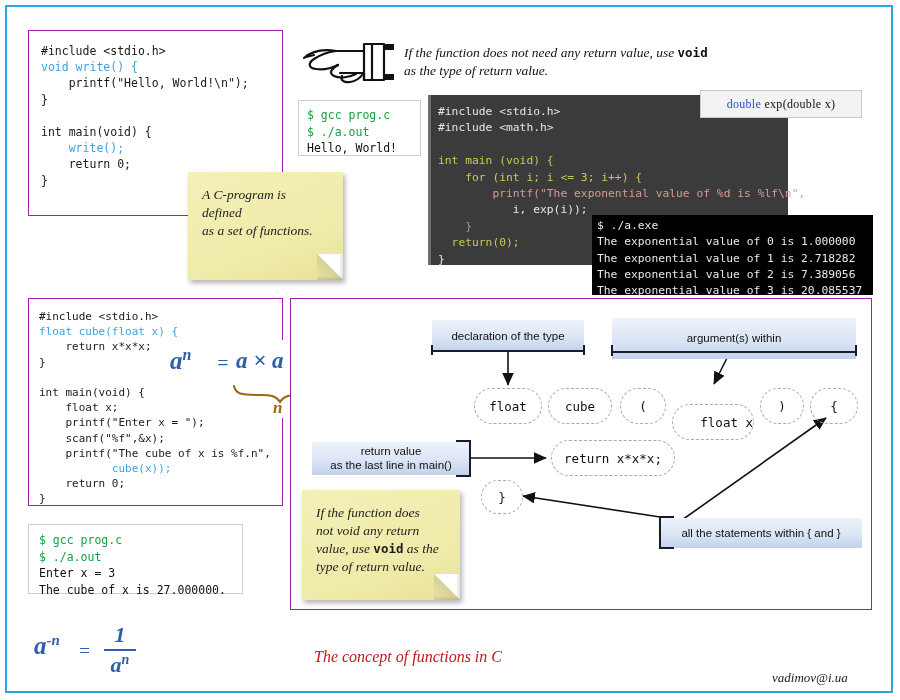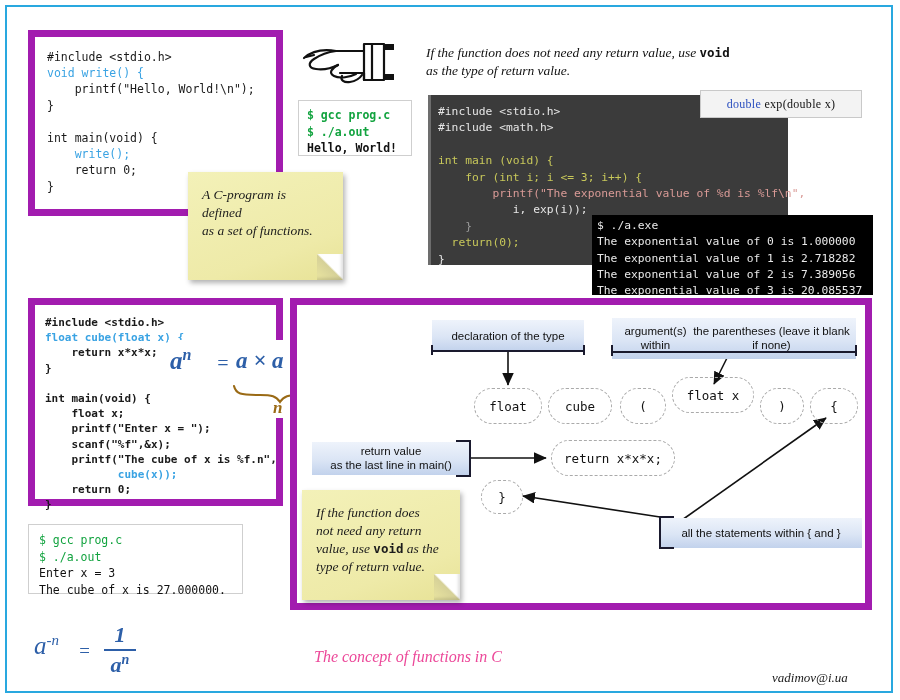--- a/index.html
+++ b/index.html
@@ -25,21 +25,21 @@
     width: 888px; height: 688px;
     border: 2px solid #29a8df;
     box-sizing: border-box;
     pointer-events: none;
   }
 
   
   .panel {
     position: absolute;
     background: #ffffff;
-    border: 7px solid #a21caf;
+    border: 1px solid #a21caf;
     box-sizing: border-box;
   }
   .code {
     font-family: "DejaVu Sans Mono", monospace;
     font-size: 11.5px;
     line-height: 16.2px;
     white-space: pre;
     color: #1a1a1a;
   }
   .kw-blue { color: #3aa3e3; }
@@ -181,21 +181,21 @@
     font-style: italic;
     background: transparent;
   }
 
   
   .footer-title {
     position: absolute;
     font-family: "Liberation Serif", serif;
     font-style: italic;
     font-size: 16px;
-    color: #ec4899;
+    color: #b91c1c;
   }
   .footer-mail {
     position: absolute;
     font-family: "Liberation Serif", serif;
     font-style: italic;
     font-size: 13px;
     color: #1a1a1a;
   }
 
   svg.ov { position:absolute; left:0; top:0; width:900px; height:700px; pointer-events:none; overflow:visible;}
@@ -228,26 +228,26 @@
         <path d="M44,40 C42,44 46,47 52,46 C58,45 62,42 64,39"></path>
         <path d="M66,15 L66,44"></path>
         <path d="M74,8 L74,44"></path>
         <path d="M8,21 L16,19"></path>
       </g>
       <path d="M86,8 L96,8 L96,14 L86,14 Z" fill="#111"></path>
       <path d="M86,38 L96,38 L96,44 L86,44 Z" fill="#111"></path>
     </svg>
   </div>
 
-  <div class="instr" style="left:426px; top:44px; width:440px;">
+  <div class="instr" style="left:404px; top:44px; width:440px;">
     <span><span>If the function does not need any return value, use </span><b>void</b></span><br>
     <span>as the type of return value.</span>
   </div>
 
-  <div class="term-light" style="left:298px; top:100px; width:114px; height:56px; padding:6px 0 0 8px;font-weight:bold;"><span class="g">$ gcc prog.c</span>
+  <div class="term-light" style="left:298px; top:100px; width:123px; height:56px; padding:6px 0 0 8px;"><span class="g">$ gcc prog.c</span>
 <span class="g">$ ./a.out</span>
 <span>Hello, World!</span></div>
 
   <div class="sticky" style="left:188px; top:172px; width:155px; height:108px;">
     <span>A C-program is defined</span><br>
     <span>as a set of functions.</span>
     <div class="curl"></div>
   </div>
 
   <div class="darkcode" style="left:428px; top:95px; width:360px; height:170px; padding:9px 0 0 7px;"><span class="dw">#include &lt;stdio.h&gt;</span>
@@ -264,21 +264,21 @@
   <div class="tipbox" style="left:700px; top:90px; width:162px; height:28px;">
     <span><span class="b">double</span><span> exp(double x)</span></span>
   </div>
 
   <div class="term-dark" style="left:592px; top:215px; width:281px; height:80px;"><span>$ ./a.exe</span>
 <span>The exponential value of 0 is 1.000000</span>
 <span>The exponential value of 1 is 2.718282</span>
 <span>The exponential value of 2 is 7.389056</span>
 <span>The exponential value of 3 is 20.085537</span></div>
 
-  <div class="panel" style="left:28px; top:298px; width:255px; height:208px;font-weight:bold;">
+  <div class="panel" style="left:28px; top:298px; width:255px; height:208px;">
     <div class="code" style="padding:10px 0 0 10px; font-size:11px; line-height:15.2px;"><span>#include &lt;stdio.h&gt;</span>
 <span class="kw-blue">float cube(float x) {</span>
 <span>    return x*x*x;</span>
 <span>}</span>
 <span></span>
 <span>int main(void) {</span>
 <span>    float x;</span>
 <span>    printf("Enter x = ");</span>
 <span>    scanf("%f",&amp;x);</span>
 <span>    printf("The cube of x is %f.n",</span>
@@ -298,21 +298,21 @@
     </svg>
     <div style="position:absolute; left:105px; top:58px; font-size:17px; font-weight:bold; color:#9a6a15;">n</div>
   </div>
 
   <div class="term-light" style="left:28px; top:524px; width:215px; height:70px; padding:7px 0 16px 10px;"><span class="g">$ gcc prog.c</span>
 <span class="g">$ ./a.out</span>
 <span>Enter x = 3</span>
 <span>The cube of x is 27.000000.</span></div>
 
   <div class="formula" style="left:34px; top:622px; width:130px; height:58px;">
-    <div style="position:absolute; left:0px; top:10px; font-size:25px; font-weight:normal;">
+    <div style="position:absolute; left:0px; top:10px; font-size:25px; font-weight:bold;">
       <span>a</span><sup style="font-size:15px;">-n</sup>
     </div>
     <div style="position:absolute; left:44px; top:18px; font-size:19px;">=</div>
     <div style="position:absolute; left:66px; top:0px; width:40px; text-align:center;">
       <div style="font-size:22px; font-weight:bold;">1</div>
       <div style="height:2px; background:#2d5fa8; margin:1px 4px;"></div>
       <div style="font-size:22px; font-weight:bold;">
         <span>a</span><sup style="font-size:14px;">n</sup>
       </div>
     </div>
@@ -340,36 +340,35 @@
 
   <div class="callout" style="left:432px; top:320px; width:152px; height:31px;">
     <span>declaration of the type</span>
   </div>
   <svg class="ov">
     <path d="M432,345 L432,355 M432,351 L584,351 M584,345 L584,355" stroke="#1a1a2e" stroke-width="2" fill="none"></path>
   </svg>
 
   <div class="callout" style="left:612px; top:318px; width:244px; height:41px; line-height:13.5px;">
     <span>argument(s) within</span>
-    <span>the parentheses (leave it blank if none)</span>
   </div>
   <svg class="ov">
     <path d="M612,345 L612,356 M612,352 L856,352 M856,345 L856,356" stroke="#1a1a2e" stroke-width="2" fill="none"></path>
   </svg>
 
   <div class="pill" style="left:474px; top:388px; width:68px; height:36px;">
     <span>float</span>
   </div>
   <div class="pill" style="left:548px; top:388px; width:64px; height:36px;">
     <span>cube</span>
   </div>
   <div class="pill" style="left:620px; top:388px; width:46px; height:36px;">
     <span>(</span>
   </div>
-  <div class="pill" style="left:672px; top:377px; width:82px; height:36px;">
+  <div class="pill" style="left:672px; top:404px; width:82px; height:36px;justify-content:flex-end;">
     <span>float x</span>
   </div>
   <div class="pill" style="left:760px; top:388px; width:44px; height:36px;">
     <span>)</span>
   </div>
   <div class="pill" style="left:810px; top:388px; width:48px; height:36px;">
     <span>{</span>
   </div>
 
   <div class="callout" style="left:312px; top:442px; width:158px; height:33px; flex-direction:column; line-height:13.5px;">
@@ -390,21 +389,21 @@
 
   <div class="callout" style="left:660px; top:518px; width:202px; height:30px;">
     <span>all the statements within { and }</span>
   </div>
   <svg class="ov">
     <path d="M674,517 L660,517 L660,548 L674,548" stroke="#1a1a2e" stroke-width="2" fill="none"></path>
   </svg>
 
   <div class="sticky" style="left:302px; top:490px; width:158px; height:110px;">
     <span>If the function does</span><br>
-    <span>not need any return</span><br>
+    <span>not void any return</span><br>
     <span><span>value, use </span><b>void</b><span> as the</span></span><br>
     <span>type of return value.</span>
     <div class="curl"></div>
   </div>
 
   <div class="footer-title" style="left:314px; top:648px;">The concept of functions in C</div>
   <div class="footer-mail" style="left:772px; top:670px;">vadimov@i.ua</div>
 
 </div>
 

